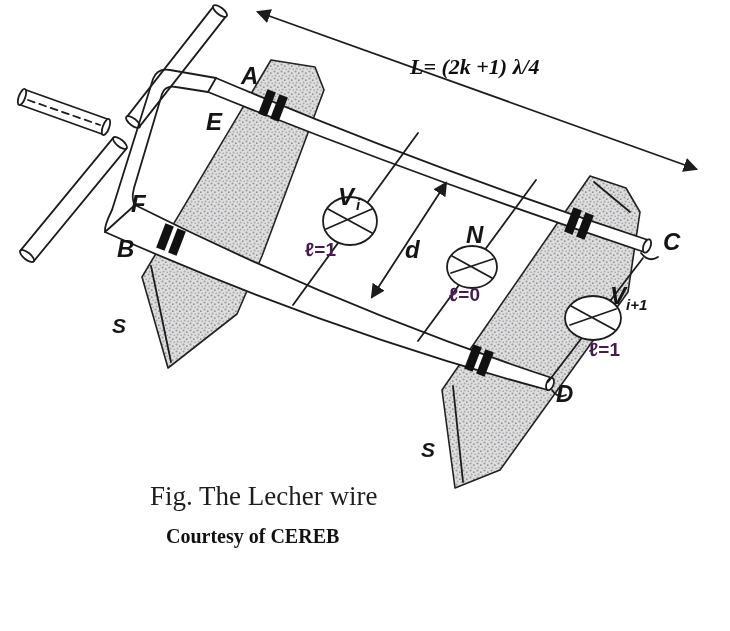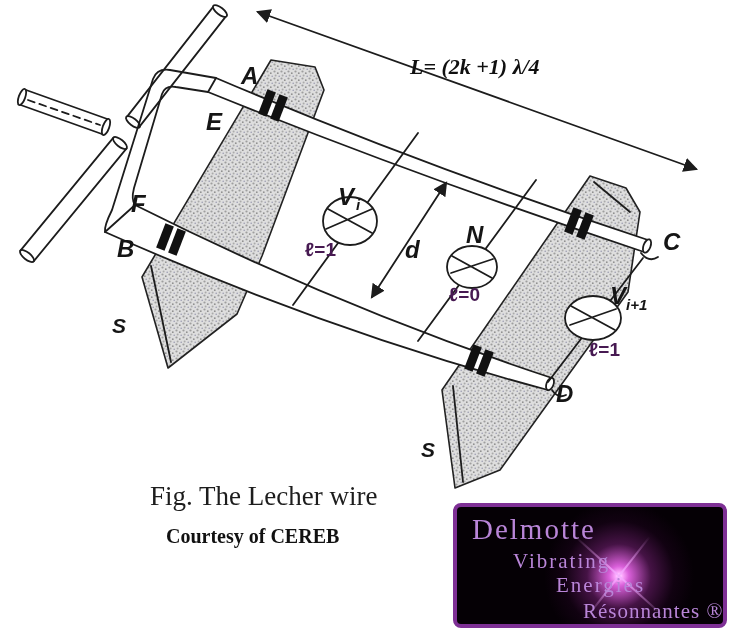--- a/index.html
+++ b/index.html
@@ -137,22 +137,13 @@
   <text x="449" y="301" class="state">ℓ=0</text>
 
   <text x="610" y="304" class="lbl">V</text>
   <text x="626" y="310" class="sub">i+1</text>
   <text x="589" y="356" class="state">ℓ=1</text>
 
   <text x="150" y="505" class="capt">Fig. The Lecher wire</text>
   <text x="166" y="543" class="credit">Courtesy of CEREB</text>
 </svg>
 
-<div id="logo">
-  <div class="glow"></div>
-  <div class="ray1"></div>
-  <div class="ray2"></div>
-  <span class="l1">Delmotte</span>
-  <span class="l2">Vibrating</span>
-  <span class="l3">Energies</span>
-  <span class="l4">Résonnantes ®</span>
-</div>
 </div>
 
 </body></html>

